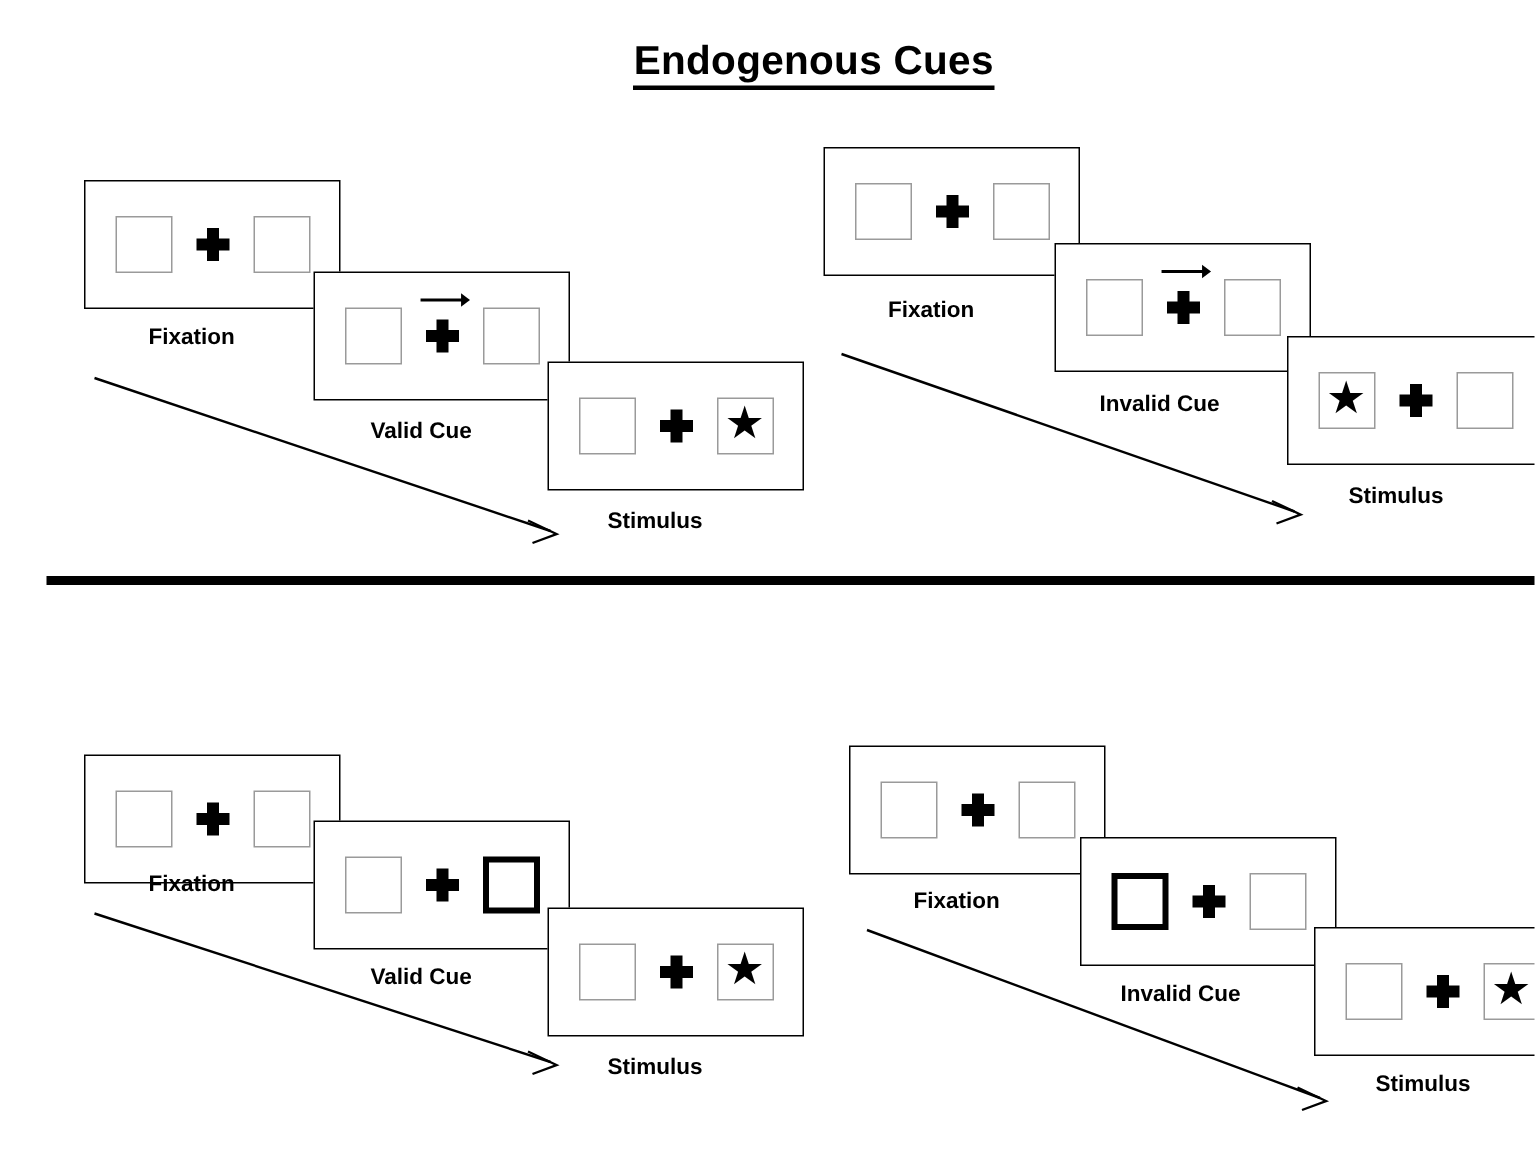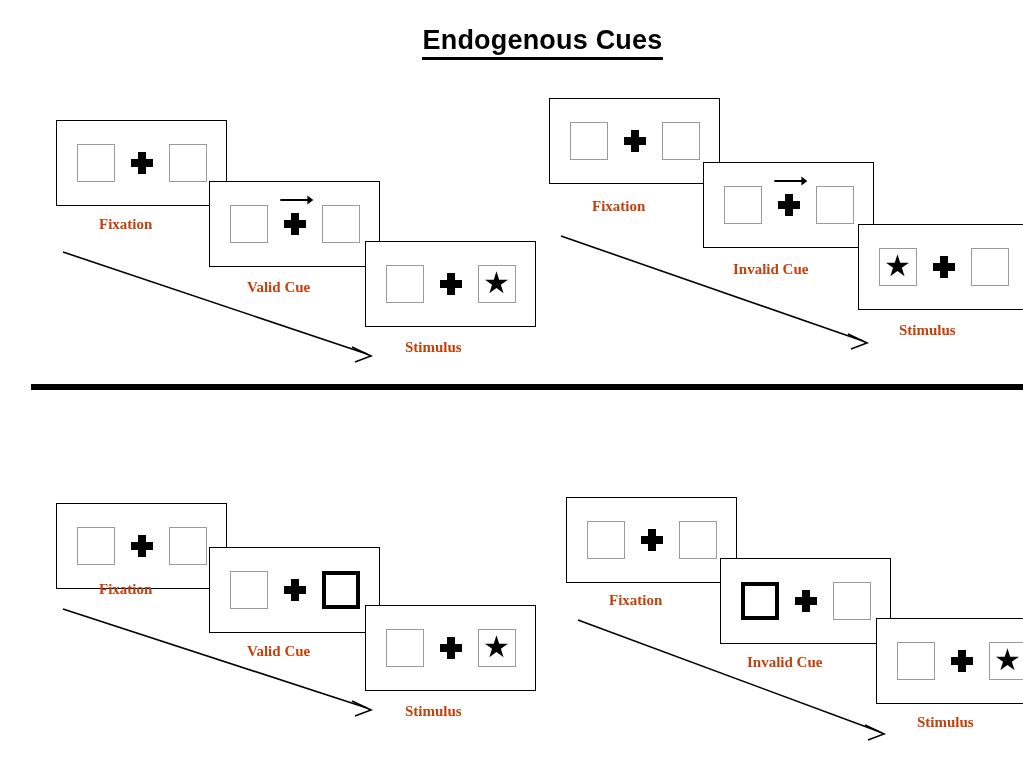--- a/index.html
+++ b/index.html
@@ -123,22 +123,21 @@
     pointer-events: none;
   }
   .cue-arrow svg { display: block; }
 
   
   .caption {
     position: absolute;
     font-size: 15px;
     font-weight: bold;
     white-space: nowrap;
-    color: #c2410c;
-    font-family: Liberation Serif, serif;
+    color: #000000;
   }
 
   
   .flow-arrow {
     position: absolute;
     pointer-events: none;
   }
   .flow-arrow svg { display: block; overflow: visible; }
 </style>
 </head>

